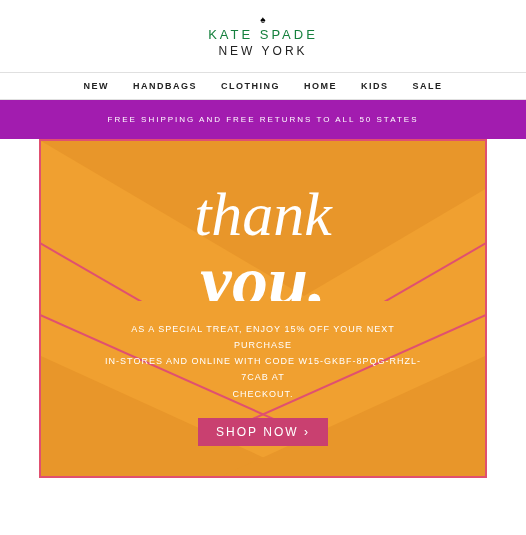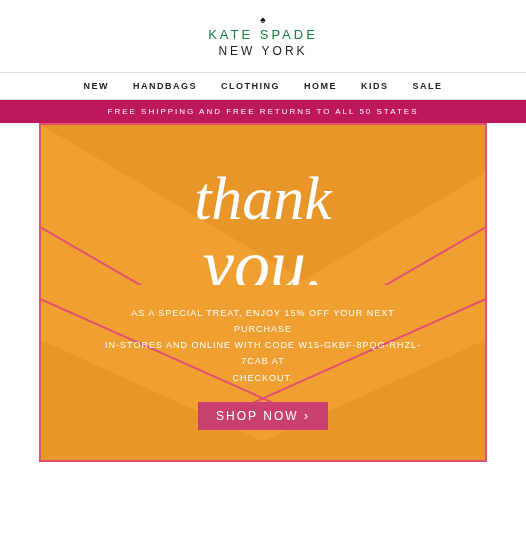--- a/index.html
+++ b/index.html
@@ -59,27 +59,27 @@
       letter-spacing: 1.5px;
       text-transform: uppercase;
       color: #222;
       cursor: pointer;
       font-weight: 600;
     }
 
     
     .banner {
       width: 100%;
-      background: #be185d;
+      background: #a21caf;
       color: #fff;
       text-align: center;
       font-size: 8px;
       letter-spacing: 2px;
       text-transform: uppercase;
-      padding: 7px 0;
+      padding: 15px 0;
     }
 
     
     .envelope-top {
       width: 100%;
       height: 160px;
       position: relative;
       background: #f0a030;
       overflow: hidden;
     }
@@ -132,21 +132,21 @@
       font-weight: 400;
       line-height: 1;
       display: block;
       margin-top: 22px;
     }
     .thank-you-text .you {
       font-family: 'Georgia', 'Times New Roman', serif;
       font-size: 72px;
       color: #fff;
       font-style: italic;
-      font-weight: 400;
+      font-weight: 700;
       line-height: 1;
       display: block;
     }
 
     
     .envelope-body {
       width: 100%;
       background: #f0a030;
       position: relative;
       padding: 20px 60px 30px;

